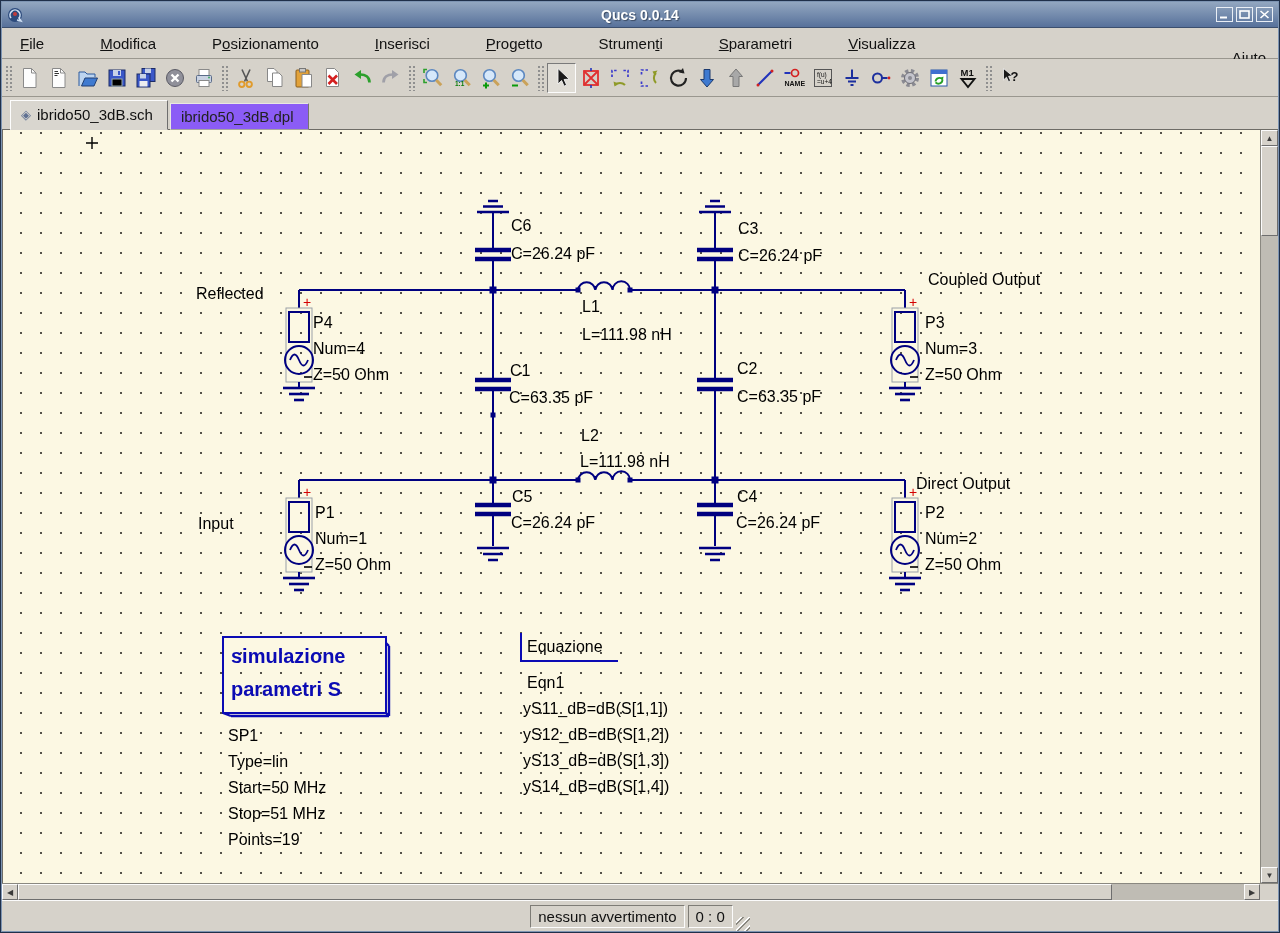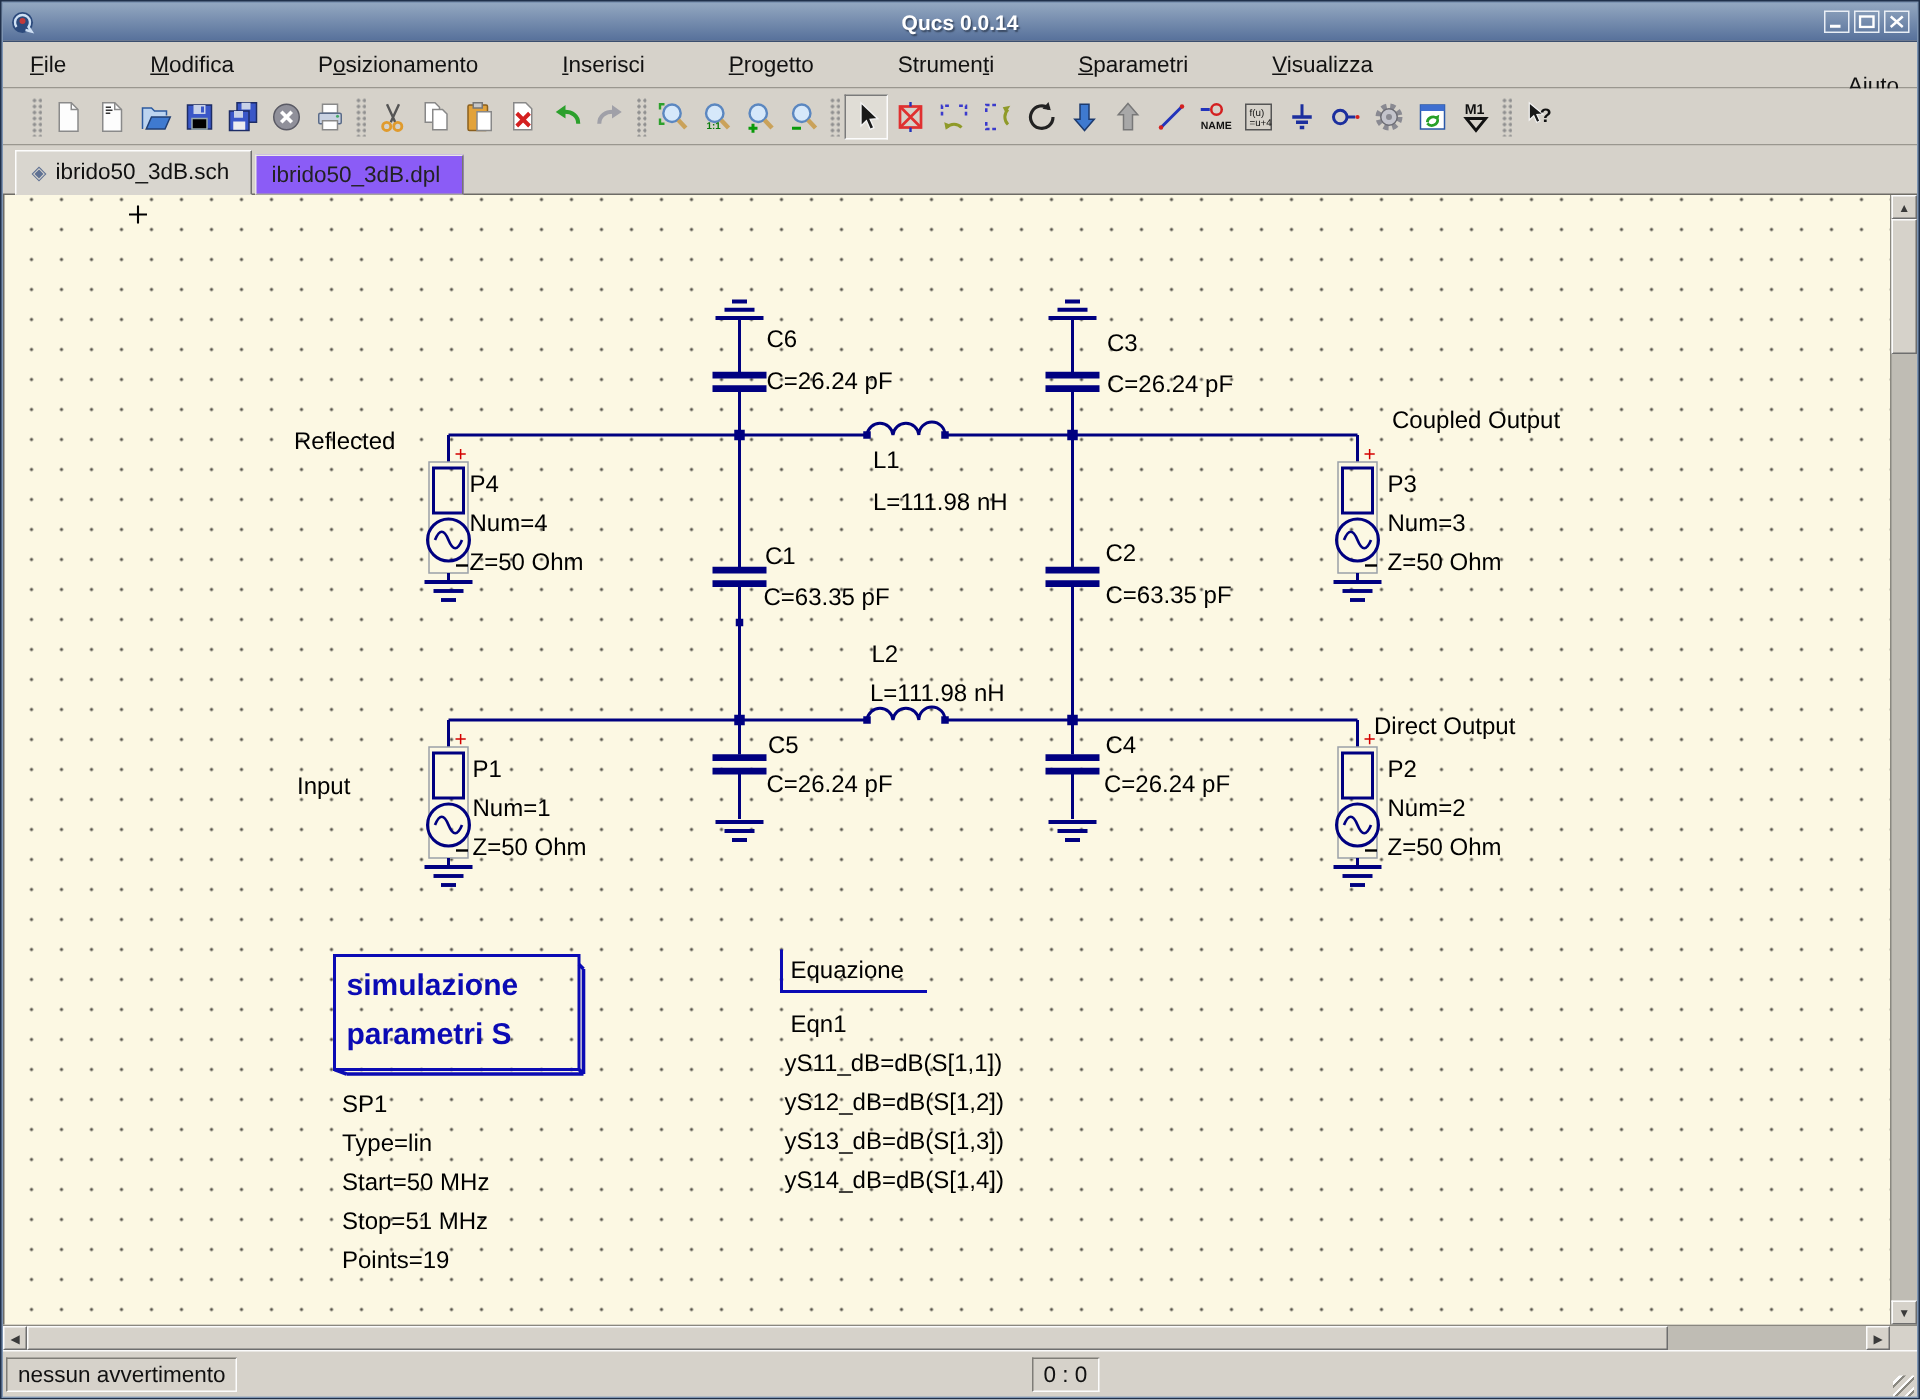--- a/index.html
+++ b/index.html
@@ -31,21 +31,21 @@
   .menubar {
     height:31px; flex:0 0 31px; background:#d6d2ca; border-bottom:1px solid #9a978f;
     display:flex; align-items:center; font-size:15px; color:#111; padding-left:8px;gap:36px;
   }
   .menu-item { padding:4px 10px; white-space:nowrap; }
   .menu-item u, .menu-help u { text-decoration:underline; }
   .menu-help { margin-left:auto; padding:4px 12px;margin-top:28px; }
   
   .toolbar {
     height:38px; flex:0 0 38px; background:#d6d2ca; border-bottom:1px solid #9a978f;
-    display:flex; align-items:center; padding:0 16px;
+    display:flex; align-items:center; padding:0 0;
   }
   .tb-handle {
     width:7px; height:26px; margin:0 3px;
     background-image:radial-gradient(#8f8f8f 1px, transparent 1.2px);
     background-size:4px 4px;
   }
   .tbtn {
     width:29px; height:30px; display:flex; align-items:center; justify-content:center;
     border:1px solid transparent;
   }
@@ -87,21 +87,21 @@
   .sbtn {
     flex:0 0 16px; background:#d6d2ca; border:1px solid; border-color:#fcfcfc #6e6e6e #6e6e6e #fcfcfc;
     display:flex; align-items:center; justify-content:center; font-size:8px; color:#3a3a3a;
   }
   .vthumb { height:90px; background:#d6d2ca; border:1px solid; border-color:#fcfcfc #6e6e6e #6e6e6e #fcfcfc; }
   .hthumb { width:87%; background:#d6d2ca; border:1px solid; border-color:#fcfcfc #6e6e6e #6e6e6e #fcfcfc; }
   .vtrack, .htrack { flex:1 1 auto; }
   
   .statusbar {
     height:31px; flex:0 0 31px; background:#d6d2ca; border-top:1px solid #fbfbfb;
-    display:flex; align-items:center; justify-content:space-between; gap:3px; padding:0 2px; font-size:15px; color:#111;
+    display:flex; align-items:center; justify-content:center; gap:3px; padding:0 2px; font-size:15px; color:#111;
   }
   .status-panel {
     border:1px solid; border-color:#7e7c76 #fcfcfc #fcfcfc #7e7c76;
     padding:2px 7px; background:#d6d2ca; white-space:nowrap;
   }
   .resize-grip {
     width:14px; height:14px; align-self:flex-end;
     background:repeating-linear-gradient(135deg, transparent 0 3px, #fcfcfc 3px 4.5px, #8a8880 4.5px 6px);
   }
 </style>

